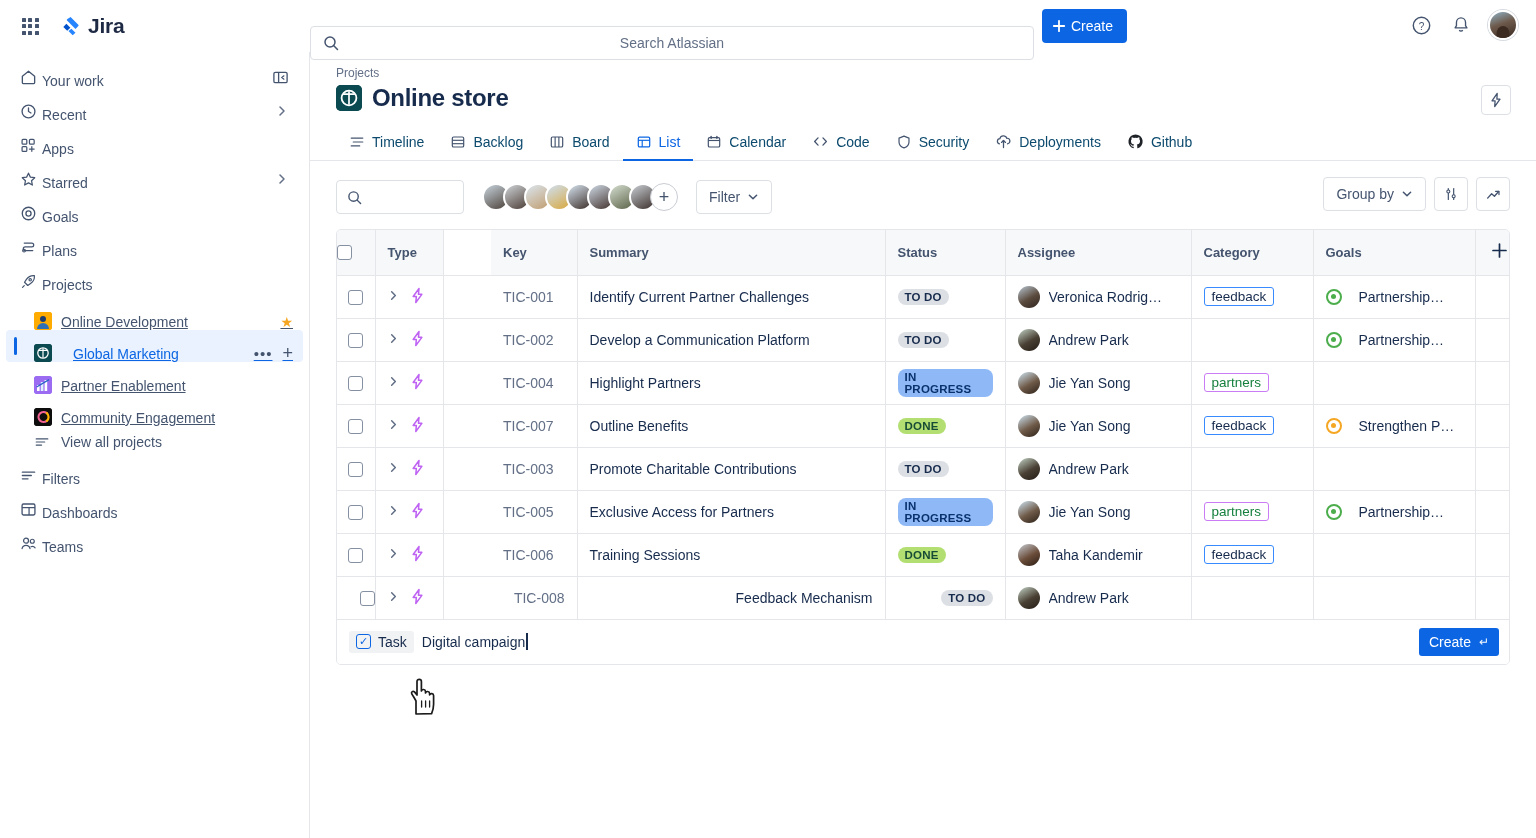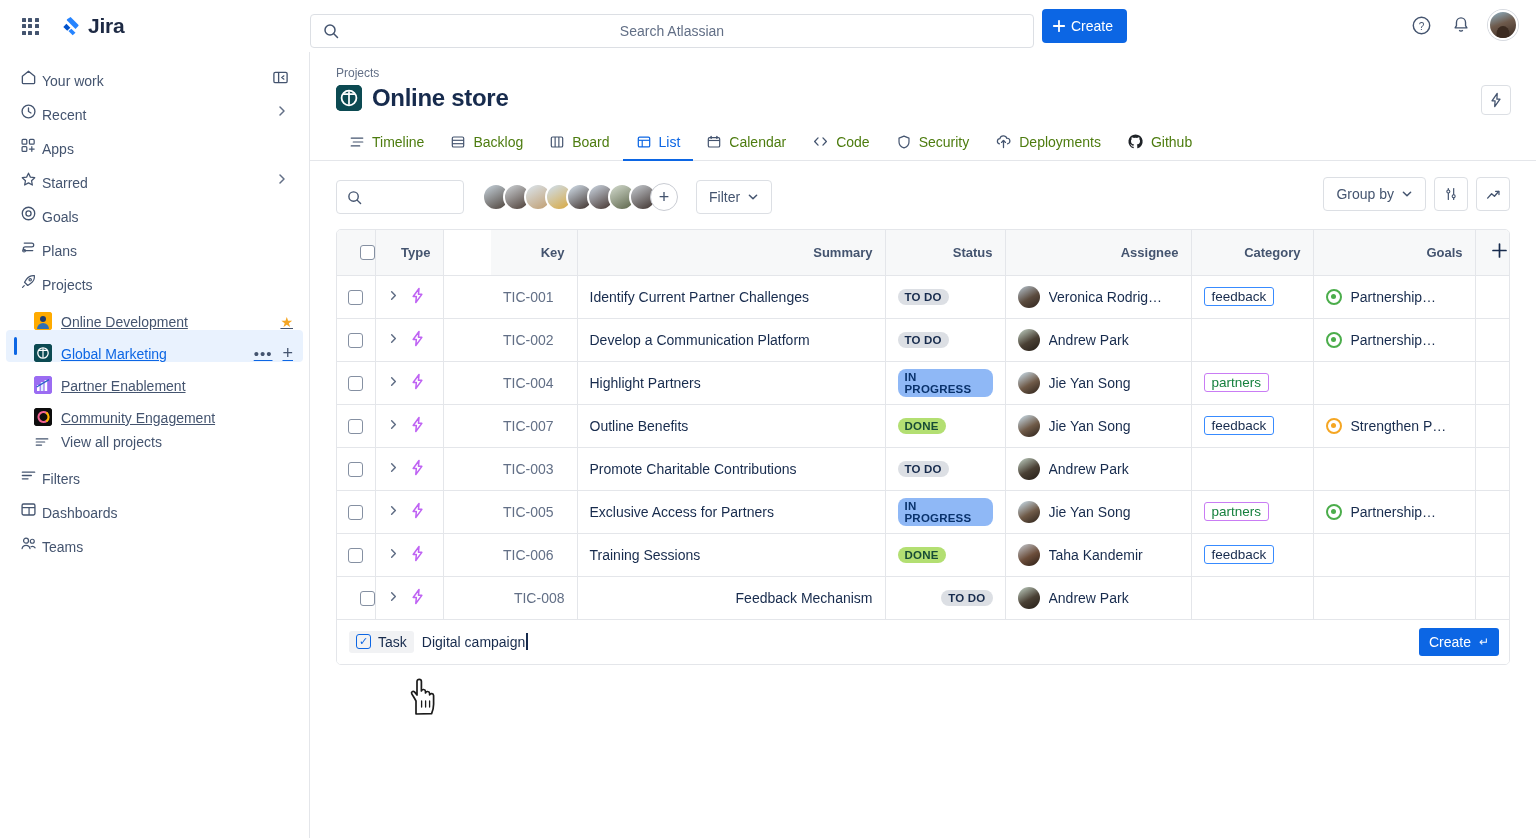--- a/index.html
+++ b/index.html
@@ -27,21 +27,21 @@
   }
   .grid9 { display: grid; grid-template-columns: repeat(3, 4px); grid-gap: 2.5px; }
   .grid9 i { display: block; width: 4px; height: 4px; background: #44546f; border-radius: 0.5px; }
   .brand {
     display: flex; align-items: center; gap: 6px;
     margin-left: 14px; cursor: pointer;
   }
   .brand-text { font-size: 21px; font-weight: 600; color: #1e2a44; letter-spacing: -0.2px; }
 
   .search-wrap {
-    position: absolute; left: 310px; top: 14px;
+    position: absolute; left: 310px; top: 26px;
     width: 724px; height: 34px;
   }
   .search-box {
     width: 100%; height: 34px;
     border: 1px solid #dcdfe4; border-radius: 4px;
     background: #fff;
     display: flex; align-items: center;
     padding: 0 12px;
     position: relative;
   }
@@ -90,21 +90,21 @@
   }
   .nav-item .ico { width: 22px; flex: 0 0 22px; display: flex; align-items: center; }
   .nav-item .lbl { flex: 1; margin-top: 8px; }
   .nav-item .trail { color: #626f86; display: flex; align-items: center; }
 
   .proj-item {
     height: 32px; display: flex; align-items: flex-end;
     padding: 0 10px 0 28px; margin: 0 6px; border-radius: 4px;
     font-size: 14px; color: #44546f; cursor: pointer; position: relative; text-decoration: underline;
   }
-  .proj-item.selected { background: #e9f2fe; color: #0c66e4; font-weight: 500; }
+  .proj-item.selected { background: #e9f2fe; color: #0c66e4; font-weight: 500; gap: 12px; }
   .proj-item.selected::before {
     content: ''; position: absolute; left: 8px; top: 7px;
     width: 3px; height: 18px; background: #0c66e4; border-radius: 2px;
   }
   .proj-ico {
     width: 18px; height: 18px; border-radius: 3px; margin-right: 9px;
     flex: 0 0 18px; display:flex; align-items:center; justify-content:center;
     font-size: 11px; color: #fff; overflow:hidden;
   }
   .proj-lbl { flex: 1; white-space: nowrap; overflow: hidden; text-overflow: ellipsis; }
@@ -139,21 +139,21 @@
 
   
   .tabs {
     display: flex; align-items: flex-end; gap: 0;
     padding-left: 26px; margin-top: 12px;
     border-bottom: 1px solid #e4e6ea; height: 37px;
   }
   .tab {
     display: flex; align-items: center; gap: 7px;
     height: 37px; padding: 0 13px;
-    font-size: 14px; color: #4d7c0f; cursor: pointer;
+    font-size: 14px; color: #0c4a6e; cursor: pointer;
     border-bottom: 2px solid transparent; position: relative; top: 1px;
   }
   .tab.active { color: #0c66e4; font-weight: 500; border-bottom-color: #0c66e4; }
 
   
   .toolbar {
     display: flex; align-items: center;
     padding: 16px 26px 0 26px; position: relative; height: 56px;
   }
   .tb-search {
@@ -191,21 +191,21 @@
 
   
   .table-wrap {
     margin: 12px 26px 0 26px;
     border: 1px solid #e4e6ea; border-radius: 5px;
     overflow: hidden; background: #fff;
   }
   table.list { width: 100%; border-collapse: collapse; table-layout: fixed; }
   table.list th {
     background: #f7f8f9; height: 45px;
-    font-size: 13px; font-weight: 700; color: #44546f; text-align: right;
+    font-size: 13px; font-weight: 700; color: #44546f; text-align: left;
     border-right: 1px solid #e4e6ea; border-bottom: 1px solid #e4e6ea;
     padding: 0 12px; white-space: nowrap;
   }
   table.list th.nb { border-right: none; background:#fff; }
   table.list td {
     height: 43px; border-right: 1px solid #e4e6ea; border-bottom: 1px solid #e4e6ea;
     padding: 0 12px; font-size: 14px; color: #172b4d; vertical-align: middle;
   }
   table.list tr:last-child td { border-bottom: 1px solid #e4e6ea; text-align: right; }
   .c-check { width: 38px; text-align: center; padding: 0 !important; }
@@ -248,21 +248,21 @@
   }
   .assignee span { white-space: nowrap; overflow: hidden; text-overflow: ellipsis; }
 
   .tag {
     display: inline-block; padding: 1px 7px; border-radius: 3px;
     font-size: 13.5px; background: #fff; cursor: pointer;
   }
   .tag.feedback { border: 1.5px solid #388bff; color: #172b4d; }
   .tag.partners { border: 1.5px solid #c97cf4; color: #15803d; }
 
-  .goal { display: flex; align-items: center; gap: 9px; cursor: pointer; }
+  .goal { display: flex; align-items: center; gap: 17px; cursor: pointer; }
   .goal span { white-space: nowrap; overflow: hidden; text-overflow: ellipsis; font-size:14px; }
   .ring { width: 16px; height: 16px; flex: 0 0 16px; border-radius: 50%; border: 2.5px solid #4bad4b; display:flex; align-items:center; justify-content:center; }
   .ring i { width: 5px; height: 5px; border-radius: 50%; background: #4bad4b; display:block; }
   .ring.amber { border-color: #f5a623; }
   .ring.amber i { background: #f5a623; }
 
   
   .create-row {
     display: flex; align-items: center; height: 44px;
     padding: 0 10px 0 12px; background: #fff; position: relative;

